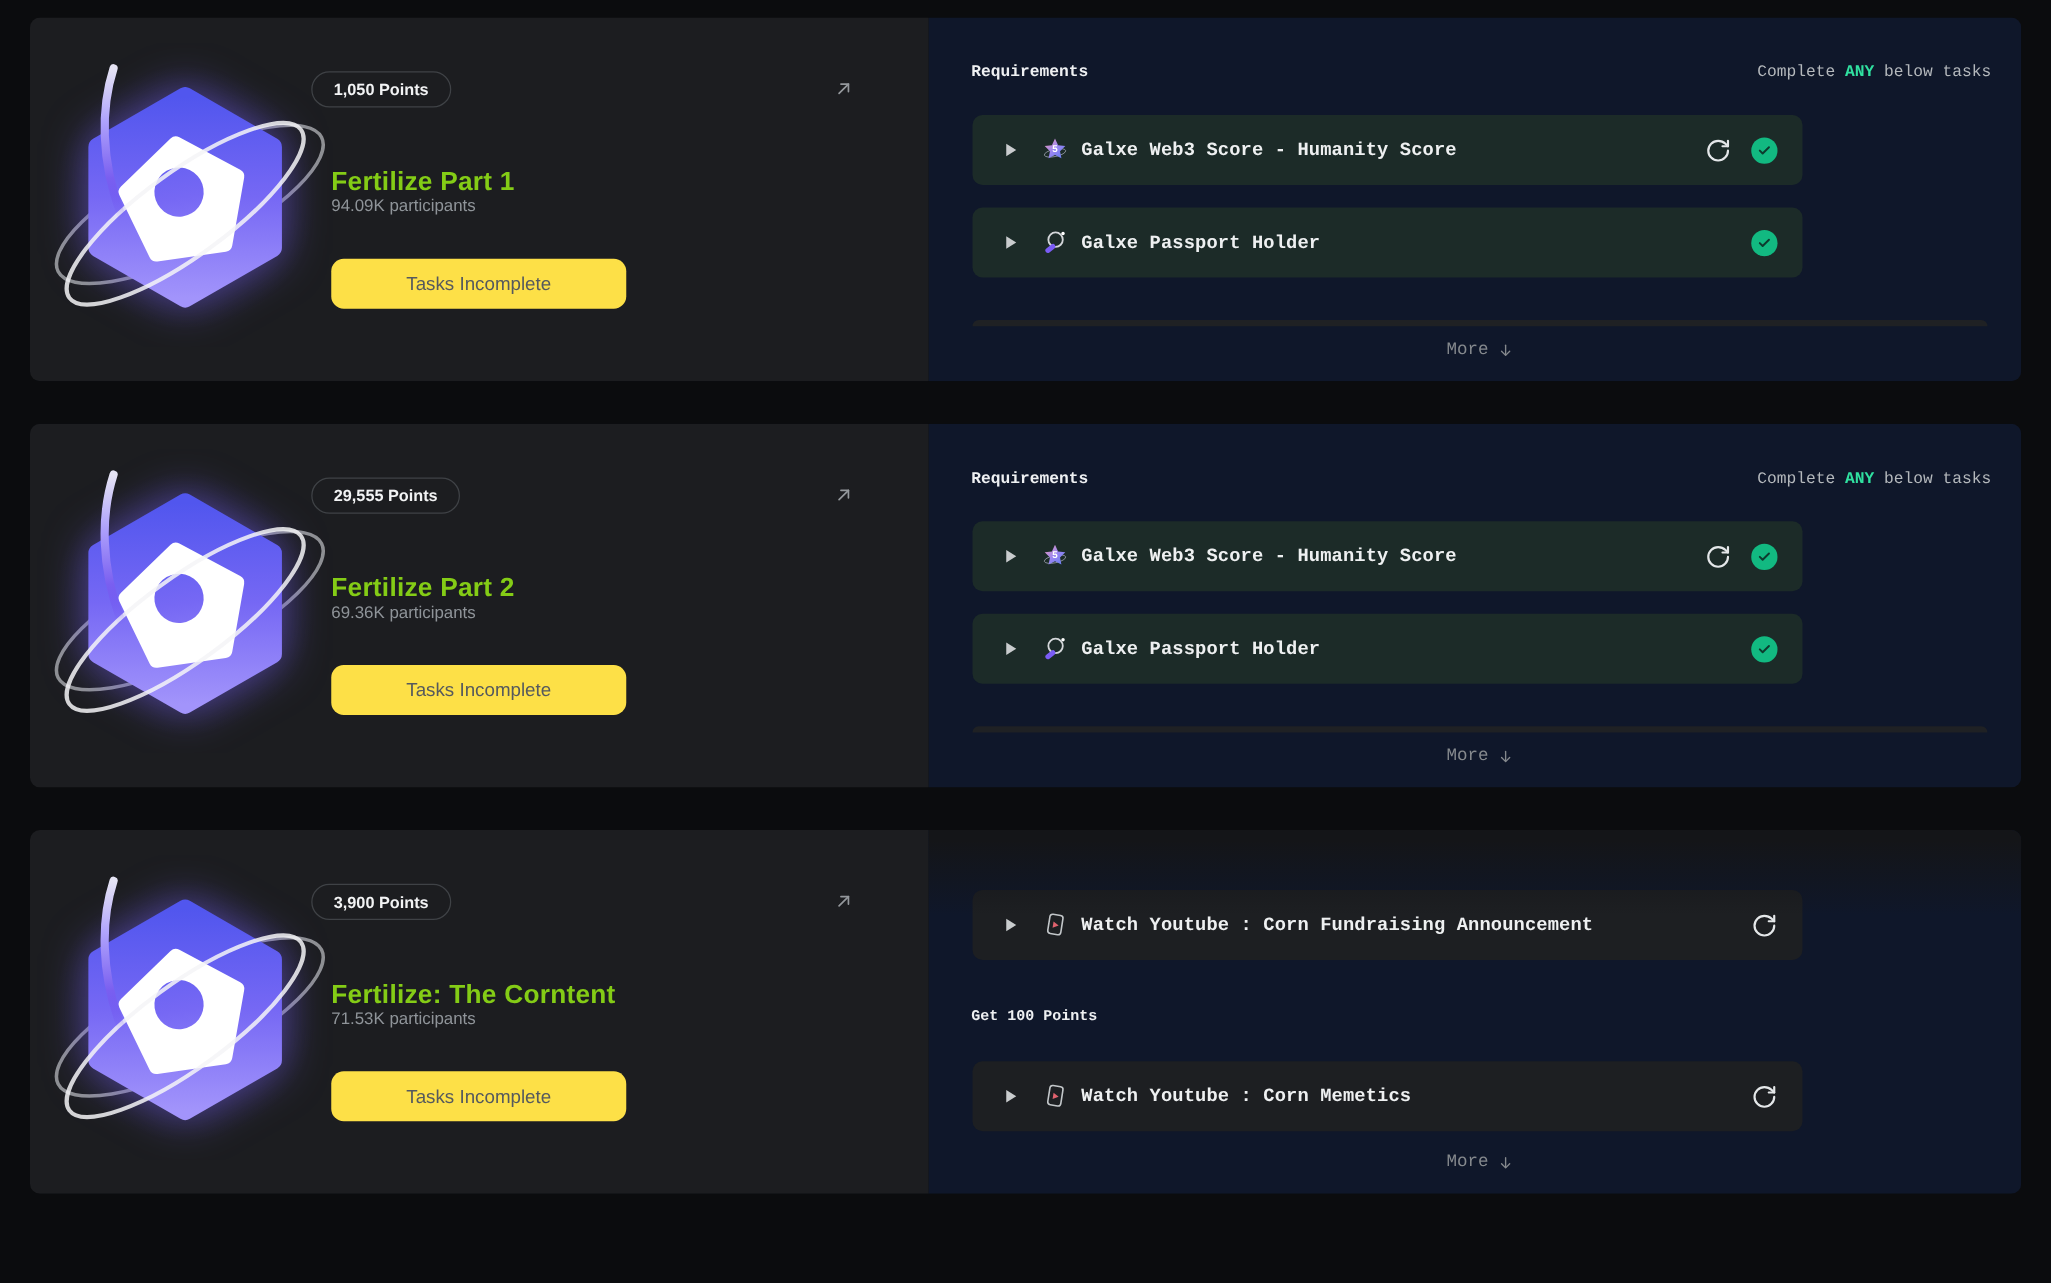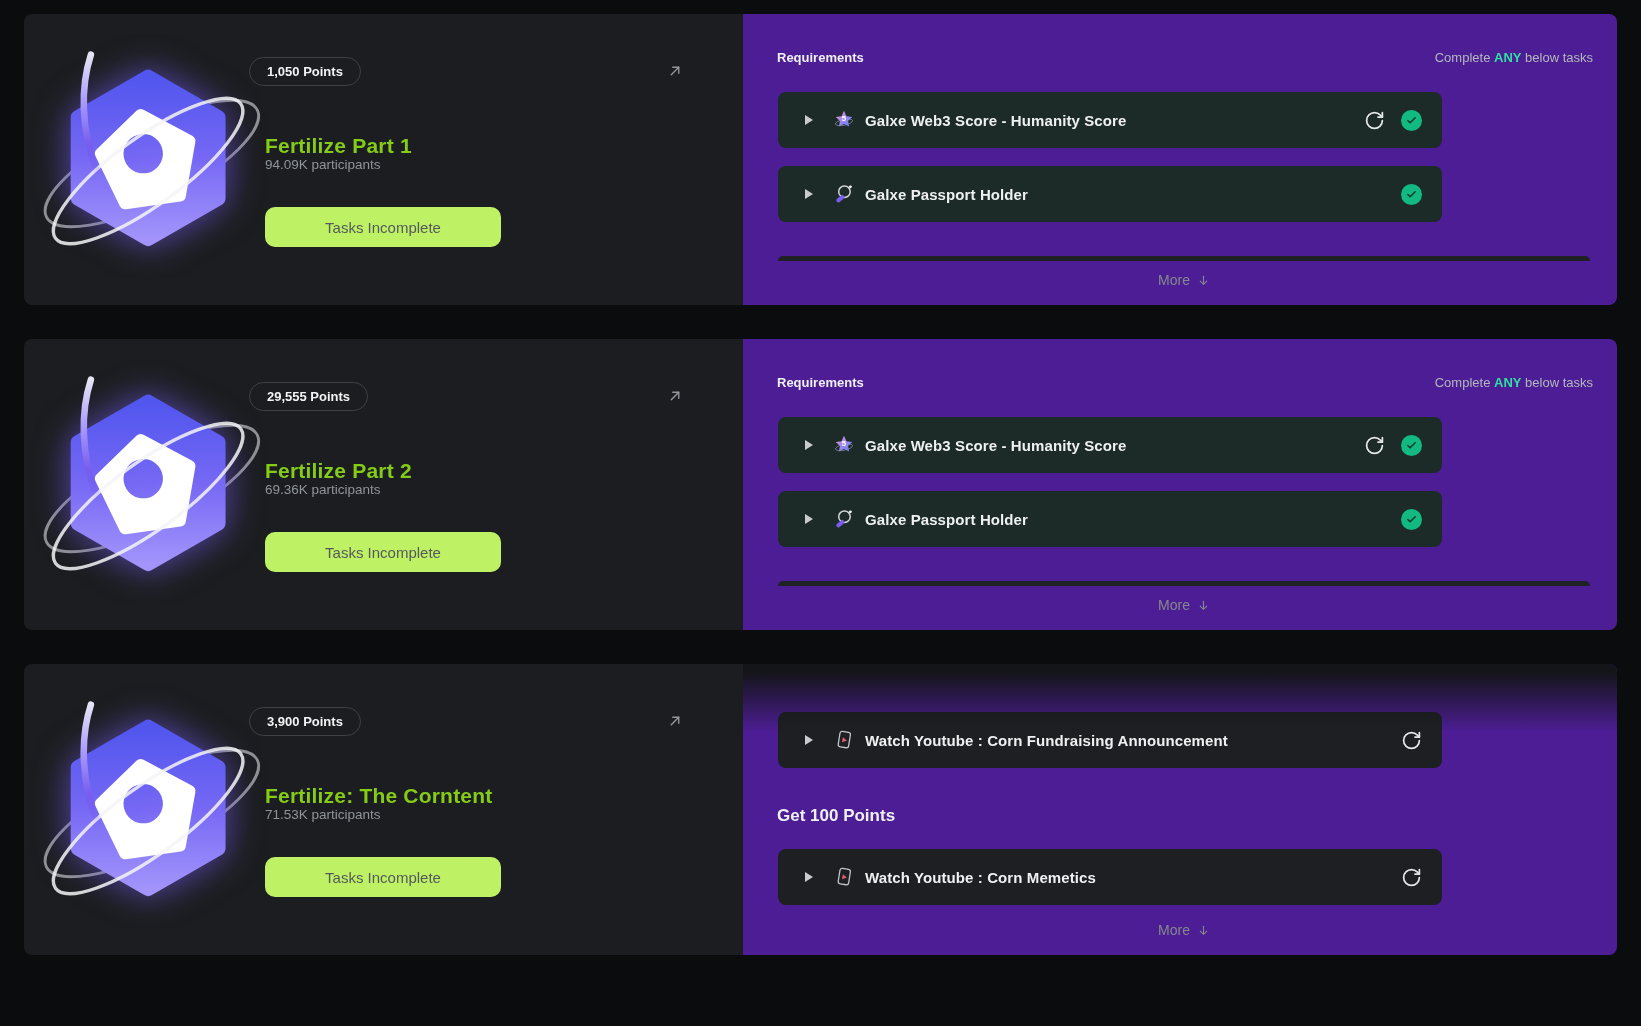--- a/index.html
+++ b/index.html
@@ -2,33 +2,33 @@
 <html><head>
 <meta charset="utf-8">
 <style>
   * { margin:0; padding:0; box-sizing:border-box; }
   html,body { width:1641px; height:1026px; background:#0b0c0e; overflow:hidden;
               font-family:"Liberation Sans", sans-serif; }
   .card { position:absolute; left:24px; width:1593px; height:291px;
           border-radius:8px; overflow:hidden; }
   .card1 { top:14px; } .card2 { top:339px; } .card3 { top:664px; }
   .pane-left  { position:absolute; left:0; top:0; width:719px; height:100%; background:#1c1d20; }
-  .pane-right { position:absolute; left:719px; top:0; width:874px; height:100%; background:#4c1d95; }
+  .pane-right { position:absolute; left:719px; top:0; width:874px; height:100%; background:#0f172a;font-family:Liberation Mono, monospace; }
 
   .artwork { position:absolute; left:4px; top:20px; width:244px; height:244px; }
   .hex-group { filter: drop-shadow(0 0 18px rgba(122,100,250,.55)); }
 
   .points-pill { position:absolute; left:225px; top:43px; height:29px; line-height:27px;
         padding:0 17px; border:1px solid #3f4246; border-radius:15px;
         color:#f2f3f4; font-size:13px; font-weight:bold; display:inline-block; }
   .card-title { position:absolute; left:241px; top:92px; color:#84cc16;
         font-size:21px; font-weight:bold; letter-spacing:.2px;margin-top:28px; }
   .participants { position:absolute; left:241px; top:143px; color:#8f9499; font-size:13.5px; }
   .action-btn { position:absolute; left:241px; top:193px; width:236px; height:40px;
-        background:#bef264; border:none; border-radius:10px; color:#55595e;
+        background:#fde047; border:none; border-radius:10px; color:#55595e;
         font-size:15px; font-family:inherit; cursor:default; }
   .ext-arrow { position:absolute; left:642px; top:48px; width:18px; height:18px; }
 
   .req-heading { position:absolute; left:34px; top:36px; color:#eef0f2;
         font-size:13px; font-weight:bold; }
   .req-right { position:absolute; right:24px; top:36px; color:#b4b8bc; font-size:13px; }
   .req-right .kw { color:#30e0a0; font-weight:bold; }
 
   .task-row { position:absolute; left:35px; width:664px; height:56px; border-radius:8px;
         display:flex; align-items:center; padding:0 20px 0 27px; z-index:1; }
@@ -46,21 +46,21 @@
   .check-badge svg { width:11px; height:11px; }
 
   .row-sliver { position:absolute; left:35px; top:242px; width:812px; height:5px;
         border-radius:8px 8px 0 0; background:#1f2124; }
   .more-link { position:absolute; left:35px; top:256px; width:812px; height:20px;
         display:flex; align-items:center; justify-content:center; gap:7px;
         color:#85898d; font-size:14px; cursor:pointer; }
   .more-link svg { width:13px; height:13px; }
 
   .section-heading { position:absolute; left:34px; top:142px; color:#eef0f2;
-        font-size:17px; font-weight:bold;text-align:right; }
+        font-size:12px; font-weight:bold;text-align:right; }
   .fade-top { position:absolute; left:0; top:0; width:100%; height:68px; z-index:3;
         background:linear-gradient(to bottom, rgba(20,21,24,1) 12%, rgba(20,21,24,0));
         pointer-events:none; }
   .r1 { top:78px; } .r2 { top:152px; }
   .r3a { top:48px; } .r3b { top:185px; }
 </style>
 </head>
 <body>
 
 <svg width="0" height="0" style="position:absolute" aria-hidden="true">

